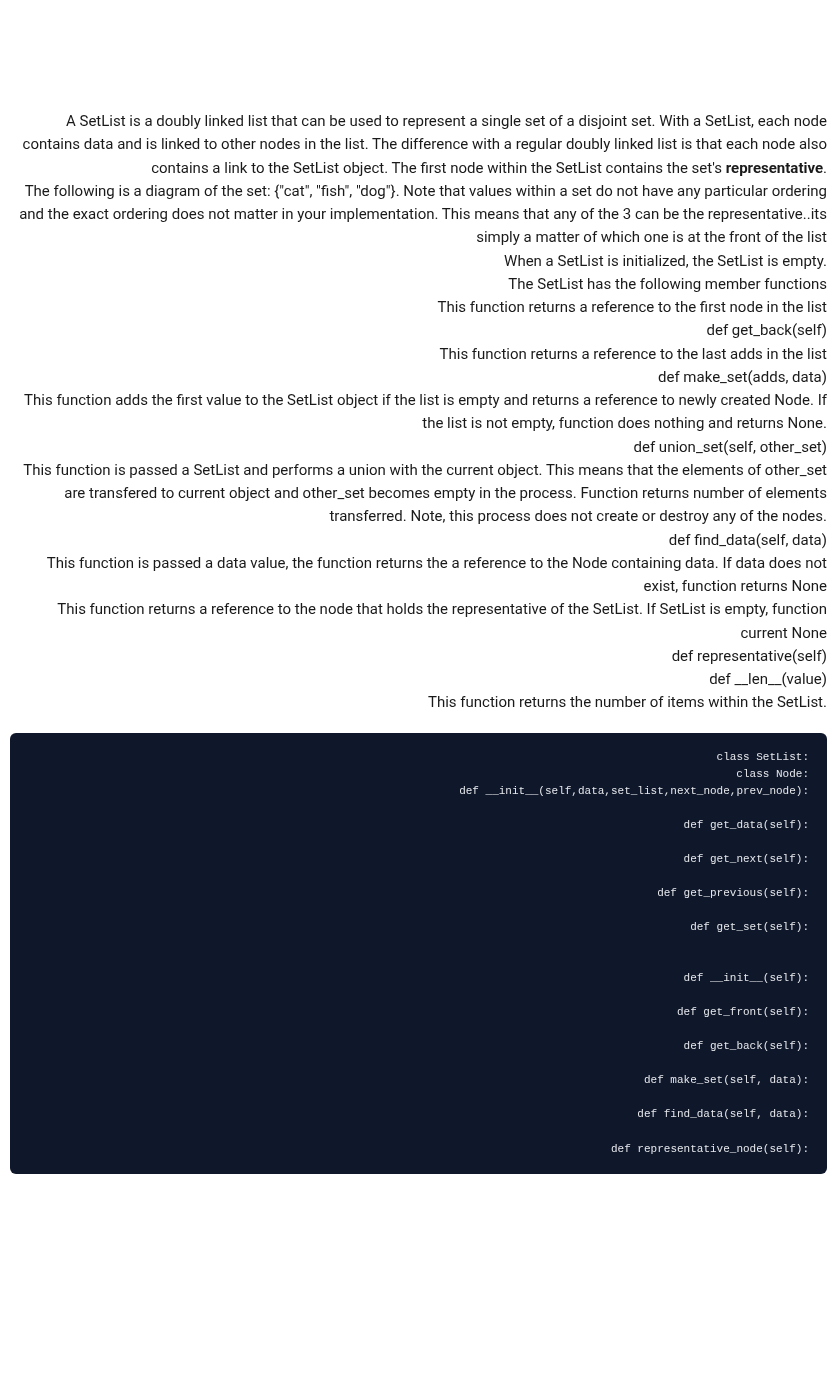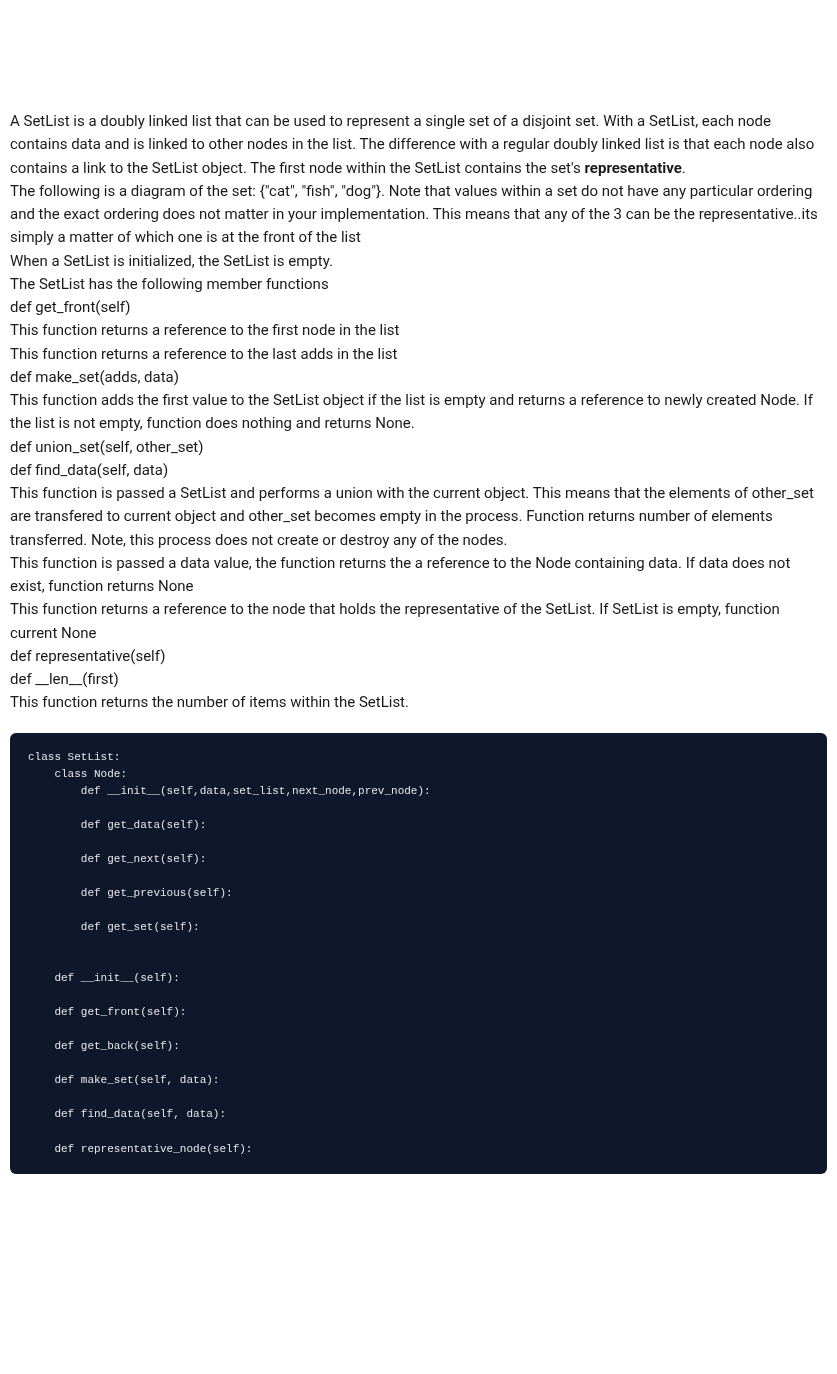--- a/index.html
+++ b/index.html
@@ -11,20 +11,21 @@
       font-family: -apple-system, BlinkMacSystemFont, "Segoe UI", Roboto, Helvetica, Arial, sans-serif;
       background: #ffffff;
       color: #1a1a1a;
       padding: 10px 10px 0 10px;
       width: 837px;
       font-size: 15px;
       line-height: 1.55;
     }
     .content {
       margin-top: 100px;
+      text-align: right;
     }
     .para {
       margin-bottom: 0;
     }
     .bold {
       font-weight: 700;
     }
     .code-block {
       background: #0f172a;
       color: #e5e7eb;
@@ -45,32 +46,32 @@
 
   <p class="para">
     <span>A SetList is a doubly linked list that can be used to represent a single set of a disjoint set. With a SetList, each node contains data and is linked to other nodes in the list. The difference with a regular doubly linked list is that each node also contains a link to the SetList object. The first node within the SetList contains the set's </span><span class="bold">representative</span><span>.</span>
   </p>
 
   <p class="para">The following is a diagram of the set: {"cat", "fish", "dog"}. Note that values within a set do not have any particular ordering and the exact ordering does not matter in your implementation. This means that any of the 3 can be the representative..its simply a matter of which one is at the front of the list</p>
   <p class="para">When a SetList is initialized, the SetList is empty.</p>
   <p class="para">The SetList has the following member functions</p>
 
   <div id="functions-container">
-      <p class="para">def get_front(self)</p>
       <p class="para">This function returns a reference to the first node in the list</p>
+      <p class="para">def get_back(self)</p>
       <p class="para">This function returns a reference to the last adds in the list</p>
       <p class="para">def make_set(adds, data)</p>
       <p class="para">This function adds the first value to the SetList object if the list is empty and returns a reference to newly created Node. If the list is not empty, function does nothing and returns None.</p>
       <p class="para">def union_set(self, other_set)</p>
+      <p class="para">This function is passed a SetList and performs a union with the current object. This means that the elements of other_set are transfered to current object and other_set becomes empty in the process. Function returns number of elements transferred. Note, this process does not create or destroy any of the nodes.</p>
       <p class="para">def find_data(self, data)</p>
-      <p class="para">This function is passed a SetList and performs a union with the current object. This means that the elements of other_set are transfered to current object and other_set becomes empty in the process. Function returns number of elements transferred. Note, this process does not create or destroy any of the nodes.</p>
       <p class="para">This function is passed a data value, the function returns the a reference to the Node containing data. If data does not exist, function returns None</p>
       <p class="para">This function returns a reference to the node that holds the representative of the SetList. If SetList is empty, function current None</p>
       <p class="para">def representative(self)</p>
-      <p class="para">def __len__(first)</p>
+      <p class="para">def __len__(value)</p>
       <p class="para">This function returns the number of items within the SetList.</p>
     </div>
 
   <div class="code-block">class SetList:
     class Node:
         def __init__(self,data,set_list,next_node,prev_node):
 
         def get_data(self):
 
         def get_next(self):

